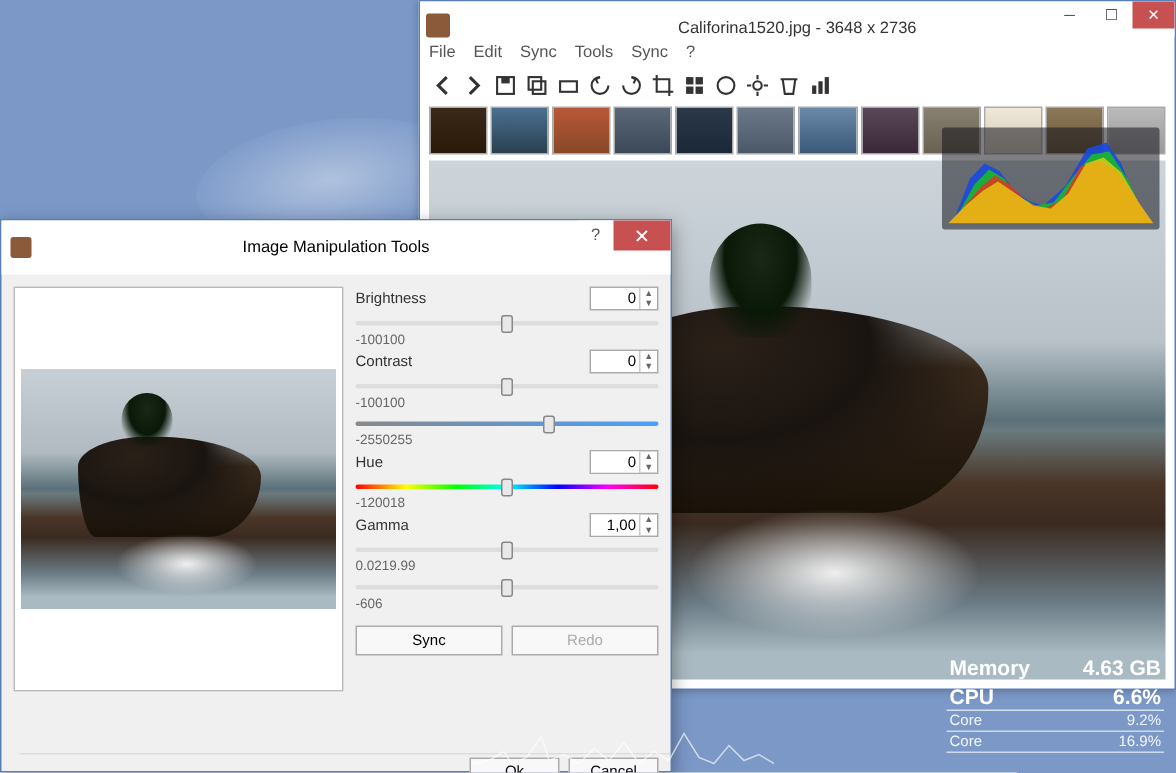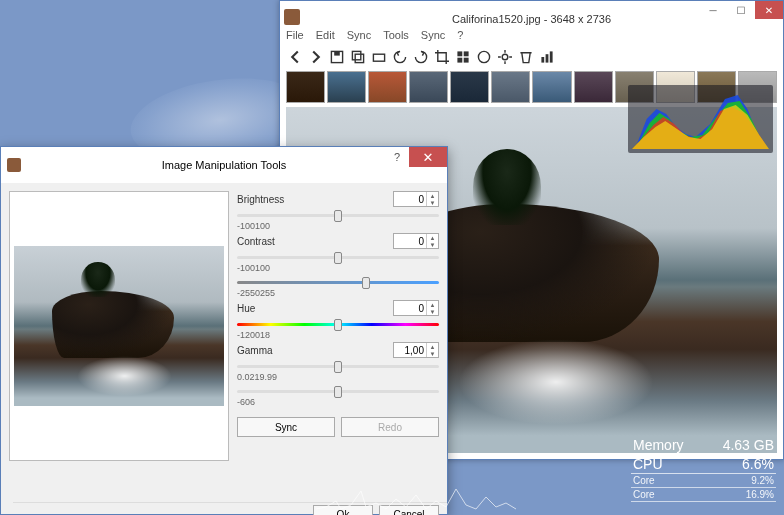--- a/index.html
+++ b/index.html
@@ -124,21 +124,21 @@
 
 .dlg-footer { height: 24px; display:flex; justify-content:flex-end; align-items:center; padding: 0 8px; gap:6px; border-top:1px solid #ddd;margin-left:12px;}
 .dlg-footer button { width:60px; height:20px; font-size:10px; border:1px solid #aaa; background:#f8f8f8; cursor:pointer;}
 
 
 .sysmon {
   position: absolute; right: 8px; bottom: 4px; width: 340px; height: 75px;
   color: #fff; font-size: 11px;
 }
 .sysmon .row { display:flex; justify-content:space-between; border-bottom:1px solid rgba(255,255,255,0.7); padding:1px 2px;}
-.sysmon .big { font-size:14px; font-weight:400;}
+.sysmon .big { font-size:14px; font-weight:700;}
 .sysmon .small { font-size:10px; opacity:0.9;}
 .sysmon .col { width: 145px; }
 .sparkline { position:absolute; left:-120px; bottom:0; width:200px; height:40px; }
 .sparkline svg { width:100%; height:100%; opacity:0.65;}
 
 
 .bg-disc { position:absolute; left:130px; top:80px; width:180px; height:80px;
   background: radial-gradient(ellipse at 50% 50%, rgba(255,255,255,0.4), rgba(180,200,230,0.2) 60%, transparent 80%);
   border-radius:50%; transform: rotate(-8deg);
 }

